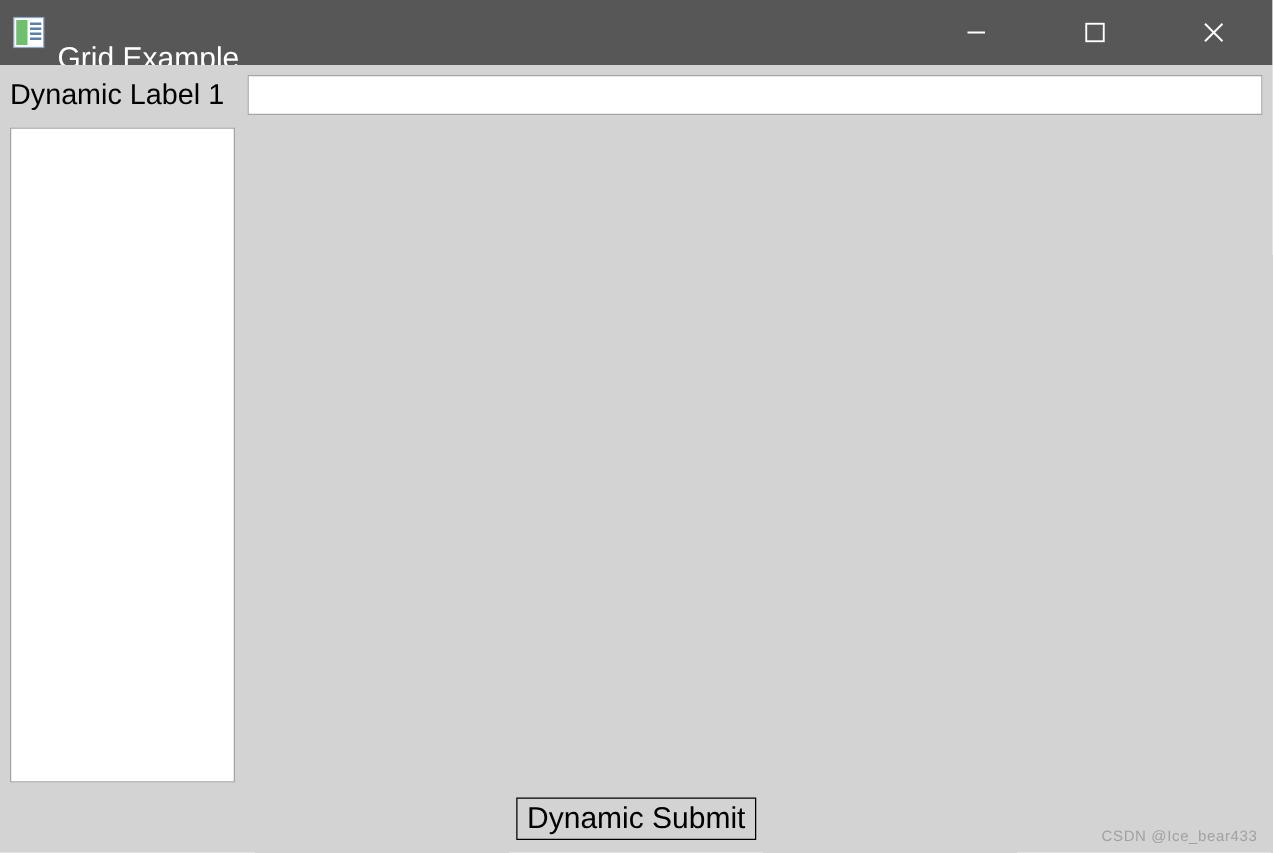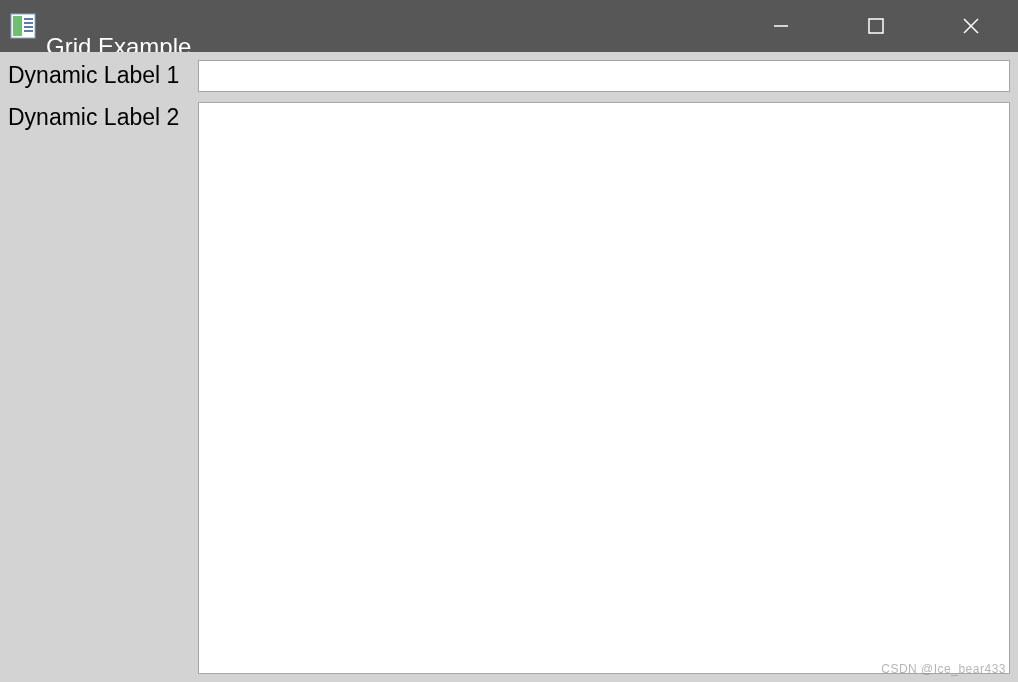--- a/index.html
+++ b/index.html
@@ -154,20 +154,22 @@
         <line x1="3" y1="3" x2="17" y2="17" stroke="#ffffff" stroke-width="1.5"></line>
         <line x1="17" y1="3" x2="3" y2="17" stroke="#ffffff" stroke-width="1.5"></line>
       </svg>
     </div>
   </div>
 
   <div class="client-area">
     <div class="form-grid">
       <div class="form-label">Dynamic Label 1</div>
       <input type="text" class="text-input" value="" style="">
-      <div class="form-label">Dynamic Label 2</div>
       <textarea class="text-area" style=""></textarea>
+    </div>
+    <div class="button-row">
+      <button class="submit-btn">Dynamic Submit</button>
     </div>
   </div>
 
 </div>
 
 <div class="watermark">CSDN @Ice_bear433</div>
 
 </body></html>

